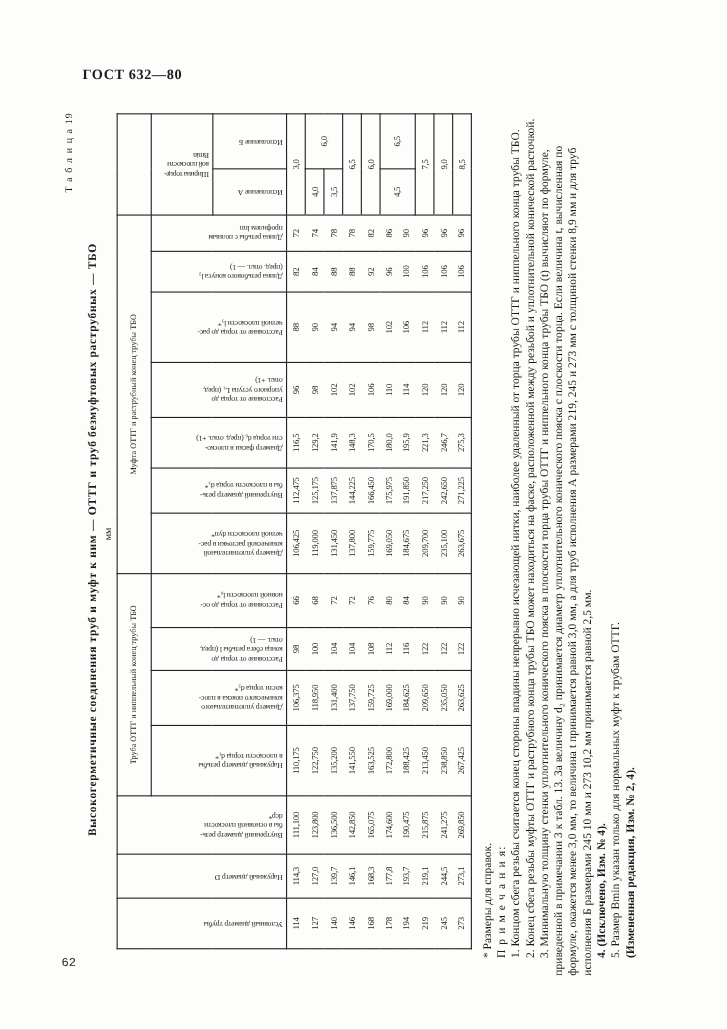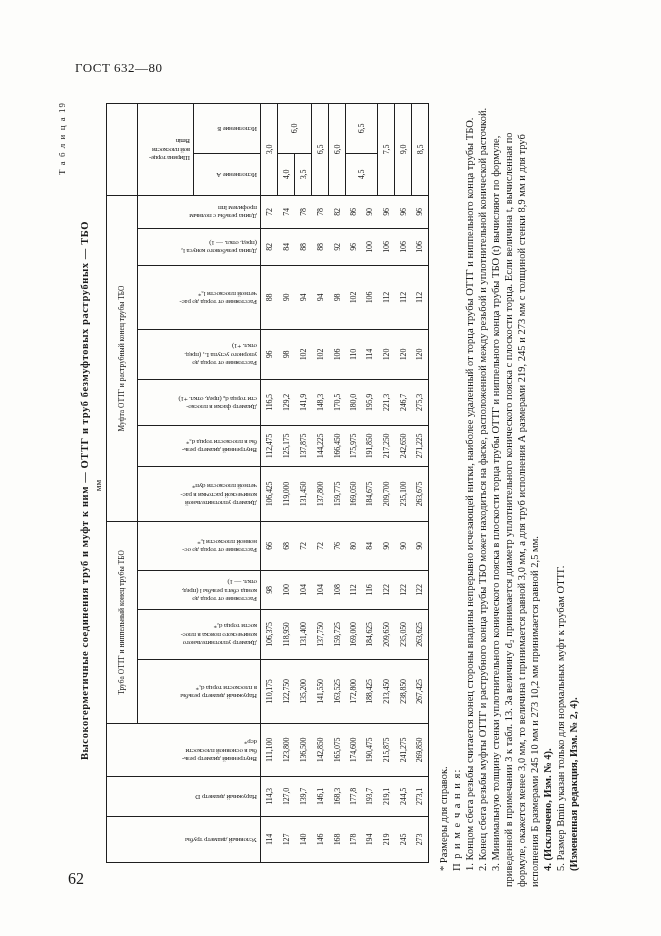--- a/index.html
+++ b/index.html
@@ -1,19 +1,19 @@
 <!DOCTYPE html>
 <html><head>
 <meta charset="utf-8">
 <style>
   html,body{margin:0;padding:0;}
   body{width:661px;height:936px;background:#e8e8e6;font-family:"Liberation Serif","DejaVu Serif",serif;color:#1b1b1b;}
   #page{position:relative;width:661px;height:936px;background:#fdfdfb;overflow:hidden;box-shadow:0 0 4px rgba(0,0,0,.4);}
-  #gost-header{position:absolute;left:75px;top:60px;font-weight:normal;font-size:13px;letter-spacing:.5px;}
-  #page-number{position:absolute;left:68px;top:870px;font-size:16px;}
+  #gost-header{position:absolute;left:75px;top:60px;font-weight:bold;font-size:13px;letter-spacing:.5px;}
+  #page-number{position:absolute;left:56px;top:870px;font-size:11px;font-family:Liberation Mono, monospace;}
   
   #rot{position:absolute;left:55px;top:893px;width:805px;height:585px;transform-origin:0 0;transform:rotate(-90deg);}
   #table-label{font-size:9px;text-align:right;padding:2px 14px 0 0;letter-spacing:1px;}
   #table-title{font-size:10.5px;font-weight:bold;text-align:center;margin-top:12px;letter-spacing:.6px;line-height:1.15;}
   #units-label{font-size:9px;text-align:center;margin:2px 0 3px 10px;}
   table{border-collapse:collapse;table-layout:fixed;margin-left:30px;}
   col.c1{width:46px}col.c2{width:40px}col.c3{width:53px}col.c4{width:64px}
   col.c5{width:50px}col.c6{width:39px}col.c7{width:49px}col.c8{width:55px}
   col.c9{width:41px}col.c10{width:46px}col.c11{width:50px}col.c12{width:64px}
   col.c13{width:37px}col.c14{width:33px}col.c15{width:42px}col.c16{width:50px}

